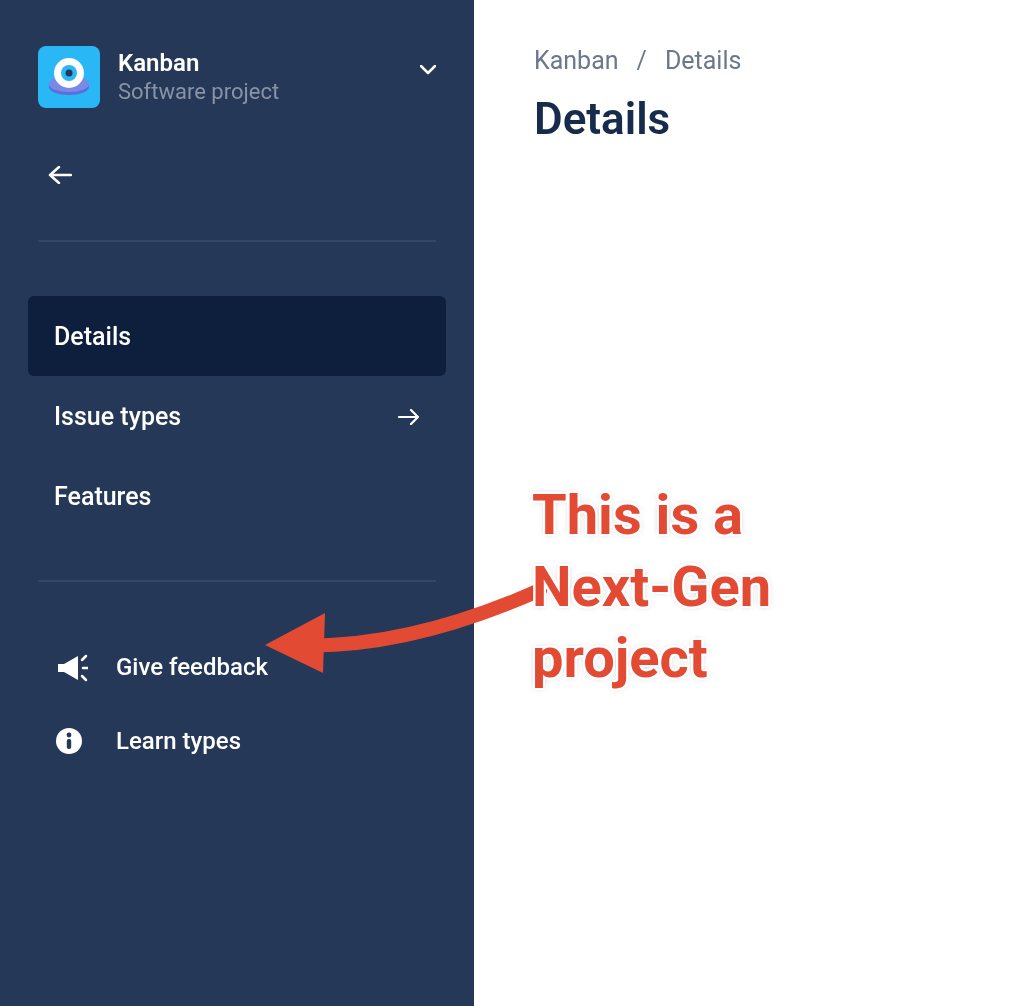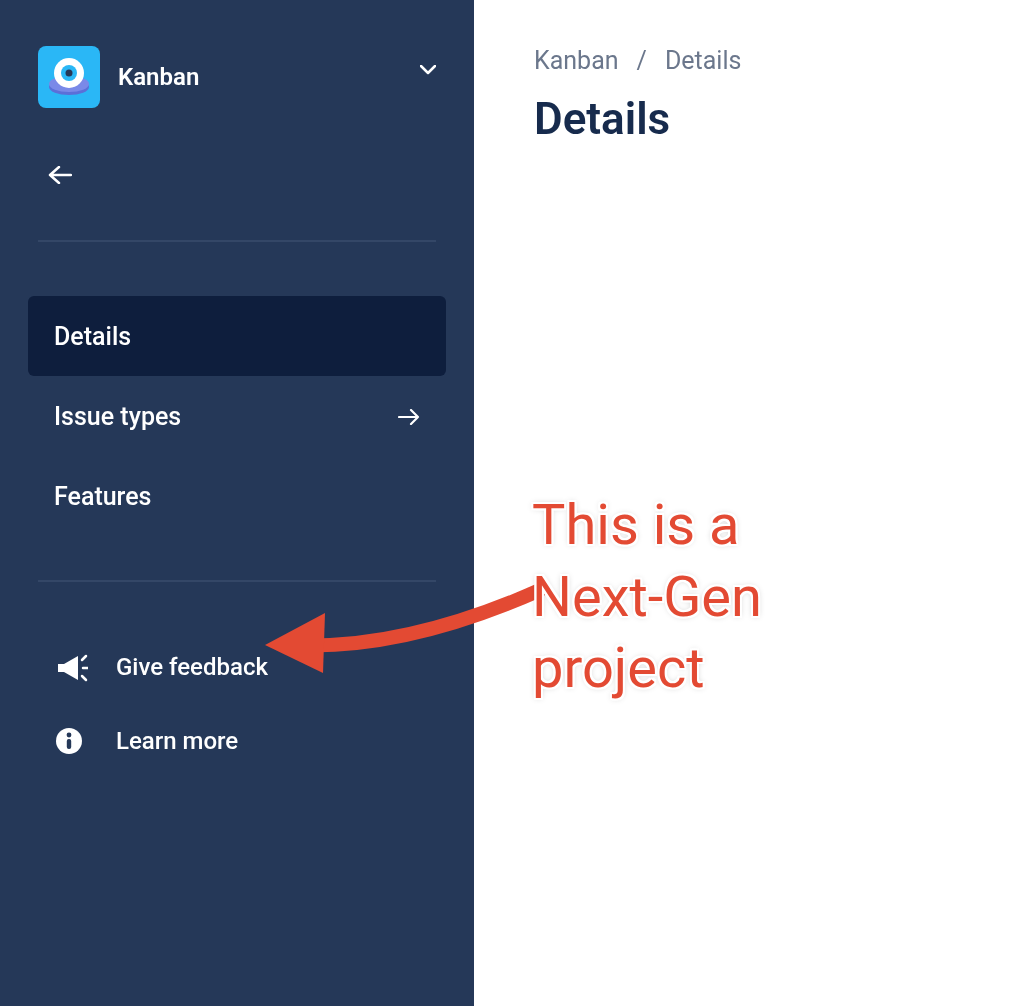--- a/index.html
+++ b/index.html
@@ -154,24 +154,24 @@
   .page-title {
     font-size: 44px;
     font-weight: 600;
     color: #172B4D;
     margin-top: 18px;
   }
   
   .annotation-text {
     position: absolute;
     left: 532px;
-    top: 490px;
+    top: 480px;
     font-size: 56px;
     line-height: 1.28;
-    font-weight: 400;
+    font-weight: 700;
     color: #E34A33;
     text-shadow:
       -2px -2px 0 #fff, 2px -2px 0 #fff,
       -2px  2px 0 #fff, 2px  2px 0 #fff,
       -2px 0 0 #fff, 2px 0 0 #fff,
       0 -2px 0 #fff, 0 2px 0 #fff,
       0 0 6px rgba(0,0,0,0.25);
     pointer-events: none;
     white-space: pre;
   }
@@ -194,20 +194,21 @@
       <svg viewBox="0 0 48 48">
         <ellipse cx="24" cy="34" rx="20" ry="8" fill="#5B6FD8"></ellipse>
         <ellipse cx="24" cy="31" rx="20" ry="8" fill="#7A89E8"></ellipse>
         <circle cx="24" cy="20" r="15" fill="#FFFFFF"></circle>
         <circle cx="24" cy="20" r="8" fill="#2AB7F6"></circle>
         <circle cx="24" cy="20" r="3.5" fill="#253858"></circle>
       </svg>
     </div>
     <div class="project-title-wrap">
       <div class="project-title">Kanban</div>
+      <div class="project-subtitle">Software project</div>
     </div>
     <div class="header-chevron">
       <svg width="16" height="10" viewBox="0 0 16 10">
           <path d="M1 1 L8 8 L15 1" stroke="#fff" stroke-width="2.5" fill="none" stroke-linecap="round" stroke-linejoin="round"></path>
         </svg>
     </div>
   </div>
 
   <div class="back-row">
     <span class="back-arrow">
@@ -252,21 +253,21 @@
       <span class="label">Give feedback</span>
     </div>
     <div class="bottom-item">
       <span class="icon">
         <svg width="30" height="30" viewBox="0 0 30 30">
           <circle cx="15" cy="15" r="13" fill="#fff"></circle>
           <circle cx="15" cy="9" r="2.4" fill="#253858"></circle>
           <rect x="12.8" y="13" width="4.4" height="10" rx="2" fill="#253858"></rect>
         </svg>
       </span>
-      <span class="label">Learn more</span>
+      <span class="label">Learn types</span>
     </div>
   </div>
 </div>
 
 <div class="main">
   <div class="breadcrumb">
     <span>Kanban</span>
     <span class="sep">/</span>
     <span>Details</span>
   </div>

